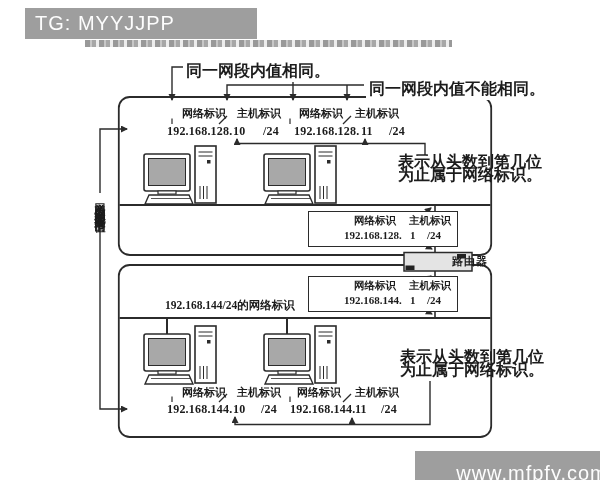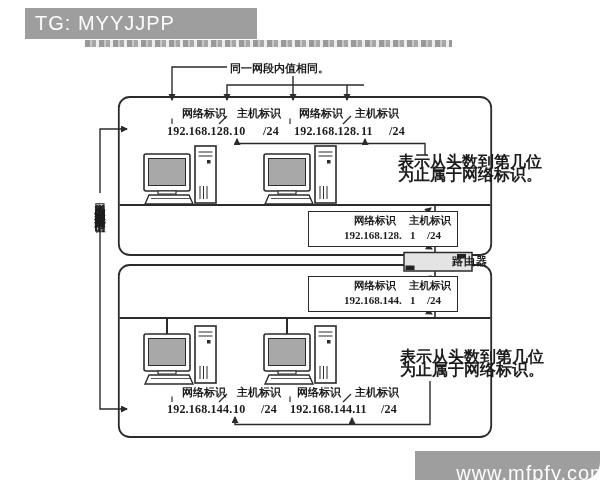--- a/index.html
+++ b/index.html
@@ -1,29 +1,29 @@
 <!DOCTYPE html>
 <html><head>
 <meta charset="utf-8">
 <style>
   html,body{margin:0;padding:0;background:#fff;}
   #page{position:relative;width:600px;height:480px;background:#fff;overflow:hidden;
-        font-family:"Liberation Serif", serif;color:#1c1c1c;border-radius:18px;}
+        font-family:"Liberation Serif", serif;color:#1c1c1c;}
   .abs{position:absolute;padding-left:32px;}
   .wm{background:#9e9e9e;color:#fdfdfd;font-family:"Liberation Sans", sans-serif;
       display:flex;align-items:center;}
   .wm-top{left:25px;top:8px;width:222px;height:31px;font-size:20px;padding-left:10px;letter-spacing:1px;}
   .wm-bottom{left:415px;top:451px;width:170px;height:45px;font-size:20px;justify-content:center;letter-spacing:1px;}
   .blur-strip{left:85px;top:40px;width:335px;height:7px;opacity:.75;filter:blur(.7px);
       background:repeating-linear-gradient(90deg,#777 0 5px,#b5b5b5 5px 7px,#8a8a8a 7px 11px,#e8e8e8 11px 14px);}
   .lbl{font-size:11px;font-weight:bold;white-space:nowrap;}
   .ip{font-size:12px;font-weight:bold;white-space:nowrap;letter-spacing:.2px;}
   .pfx{}
   .note{font-size:16px;font-weight:bold;line-height:13px;white-space:nowrap;}
-  .bracket-label{font-size:11px;font-weight:bold;background:#fff;padding:0 3px;white-space:nowrap;margin-left:44px;}
+  .bracket-label{font-size:16px;font-weight:bold;background:#fff;padding:0 3px;white-space:nowrap;}
   .ifbox{border:1.6px solid #2b2b2b;background:#fff;}
   .ifbox-lbl{font-size:10.5px;font-weight:bold;white-space:nowrap;}
   .ifbox-val{font-size:11px;font-weight:bold;white-space:nowrap;}
   .vert-note{left:92px;top:193px;width:16px;background:#fff;font-size:11px;font-weight:bold;
       writing-mode:vertical-rl;text-orientation:upright;letter-spacing:1.5px;line-height:16px;padding:2px 0;}
   .router-lbl{left:404px;top:253.5px;width:68px;text-align:center;font-size:11px;font-weight:bold;letter-spacing:1px;}
   svg{position:absolute;left:0;top:0;}
 </style>
 </head>
 <body>
@@ -114,20 +114,21 @@
         <path d="M287,318 V339"></path>
     </g>
 
     <use href="#pc" x="144" y="146"></use>
     <use href="#pc" x="264" y="146"></use>
     <use href="#pc" x="144" y="326"></use>
     <use href="#pc" x="264" y="326"></use>
   </svg>
 
   <div class="abs bracket-label" style="left:183px;top:61px;">同一网段内值相同。</div>
+  <div class="abs bracket-label" style="left:366px;top:79px;">同一网段内值不能相同。</div>
 
   <div class="abs lbl" style="left:150px;top:106px;">网络标识</div>
   <div class="abs lbl" style="left:205px;top:106px;">主机标识</div>
   <div class="abs lbl" style="left:267px;top:106px;">网络标识</div>
   <div class="abs lbl" style="left:323px;top:106px;">主机标识</div>
 
   <div class="abs ip" style="left:135px;top:124px;">192.168.128.</div>
   <div class="abs ip" style="left:201px;top:124px;">10</div>
   <div class="abs ip pfx" style="left:231px;top:124px;">/24</div>
   <div class="abs ip" style="left:262px;top:124px;">192.168.128.</div>
@@ -147,20 +148,21 @@
   <div class="abs ifbox-val pfx" style="left:395px;top:229px;">/24</div>
 
   <div class="abs router-lbl">路由器</div>
 
   <div class="abs ifbox" style="left:308px;top:276px;width:116px;height:34px;"></div>
   <div class="abs ifbox-lbl" style="left:322px;top:279px;">网络标识</div>
   <div class="abs ifbox-lbl" style="left:377px;top:279px;">主机标识</div>
   <div class="abs ifbox-val" style="left:312px;top:294px;">192.168.144.</div>
   <div class="abs ifbox-val" style="left:378px;top:294px;">1</div>
   <div class="abs ifbox-val pfx" style="left:395px;top:294px;">/24</div>
+  <div class="abs lbl" style="left:133px;top:298px;font-size:11.5px;">192.168.144/24的网络标识</div>
 
   <div class="abs note" style="left:368px;top:350px;">
     <div>表示从头数到第几位</div>
     <div>为止属于网络标识。</div>
   </div>
 
   <div class="abs lbl" style="left:150px;top:385px;">网络标识</div>
   <div class="abs lbl" style="left:205px;top:385px;">主机标识</div>
   <div class="abs lbl" style="left:265px;top:385px;">网络标识</div>
   <div class="abs lbl" style="left:323px;top:385px;">主机标识</div>

